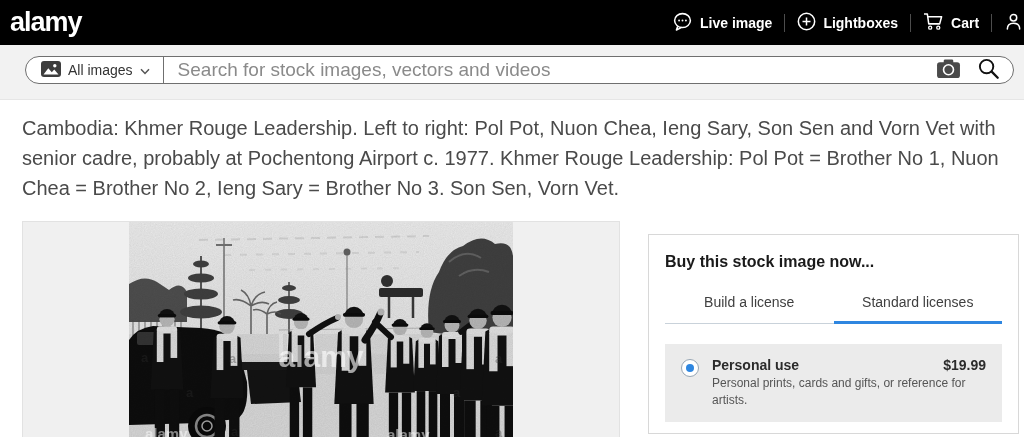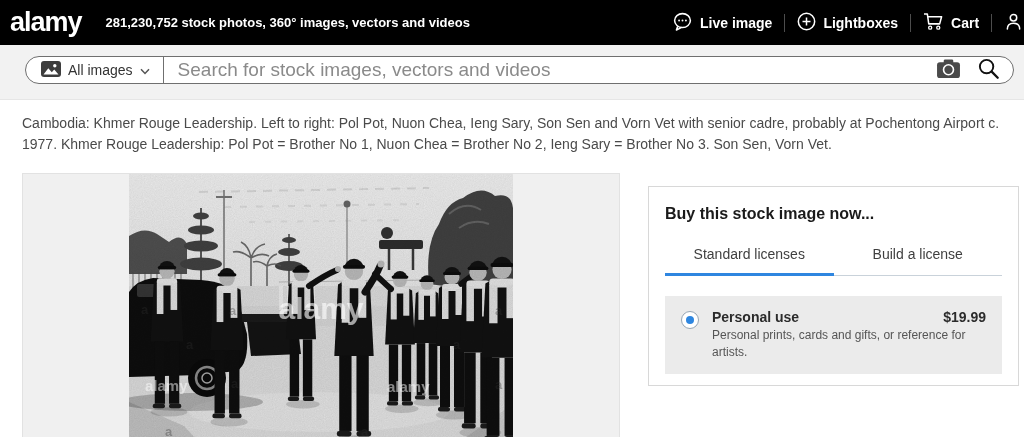--- a/index.html
+++ b/index.html
@@ -22,21 +22,21 @@
           display:flex; align-items:center; overflow:hidden; }
   .filter { display:flex; align-items:center; gap:7px; padding:0 13px 0 15px; height:100%;
             background:none; border:none; font-size:14px; color:#333; font-family:inherit; cursor:pointer; }
   .pill-div { width:1px; align-self:stretch; background:#6f6f6f; }
   .pill input { flex:1; border:none; outline:none; background:transparent; font-size:19px;
                 color:#333; padding:0 14px; font-family:inherit; }
   .pill input::placeholder { color:#8a8a8a; }
   .icon-btn { background:none; border:none; display:flex; align-items:center; cursor:pointer; padding:0 8px; }
 
   
-  .caption { margin:13px 34px 0 22px; width:985px; font-size:14px; line-height:1.5; color:#4a4a4a; }
+  .caption { margin:13px 34px 0 22px; width:985px; font-size:20px; line-height:1.5; color:#4a4a4a; }
 
   
   .main { display:flex; margin-top:18px; padding-left:22px; }
   .photo-frame { width:598px; height:270px; background:#f0f0f0; border:1px solid #e2e2e2;
                  display:flex; justify-content:center; align-items:center; flex-shrink:0; cursor:pointer; }
   .aside { width:371px; margin-left:28px; flex-shrink:0; }
 
   .promo { border:2px dashed #8fc3ef; height:94px; padding:11px 14px; background:#fff; }
   .promo-line1 { font-size:16px; color:#333; }
   .promo-red { color:#d9252d; font-weight:700; }
@@ -59,21 +59,20 @@
   .opt-row { display:flex; justify-content:space-between; align-items:flex-end; }
   .opt-name { font-size:14px; font-weight:700; color:#2b2b2b; }
   .opt-price { font-size:14px; font-weight:700; color:#2b2b2b; }
   .opt-desc { font-size:12px; color:#555; line-height:1.45; margin-top:2px; }
 </style>
 </head>
 <body>
 
 <header class="header">
   <div class="logo">alamy</div>
-  <div class="tagline">281,230,752 stock photos, 360° images, vectors and videos</div>
   <nav class="hnav">
     <button class="hnav-item">
       <span><svg width="21" height="19" viewBox="0 0 22 20">
             <ellipse cx="11" cy="9" rx="8.3" ry="7.3" fill="none" stroke="#fff" stroke-width="1.6"></ellipse>
             <path d="M6 15 L4.6 19 L10 16.1" fill="none" stroke="#fff" stroke-width="1.6" stroke-linejoin="round"></path>
             <circle cx="7.4" cy="9" r="1" fill="#fff"></circle>
             <circle cx="11" cy="9" r="1" fill="#fff"></circle>
             <circle cx="14.6" cy="9" r="1" fill="#fff"></circle>
           </svg></span>
       <span>Live image</span>
@@ -273,22 +272,22 @@
       </g>
     </svg>
   </figure>
 
   <aside class="aside">
 
 
     <div class="panel">
       <h2>Buy this stock image now...</h2>
       <div class="tabs">
+        <button class="tab">Build a license</button>
         <button class="tab active">Standard licenses</button>
-        <button class="tab">Build a license</button>
       </div>
       <div class="option">
         <span class="radio">
           <span class="radio-dot"></span>
         </span>
         <div class="opt-body">
           <div class="opt-row">
             <span class="opt-name">Personal use</span>
             <span class="opt-price">$19.99</span>
           </div>

